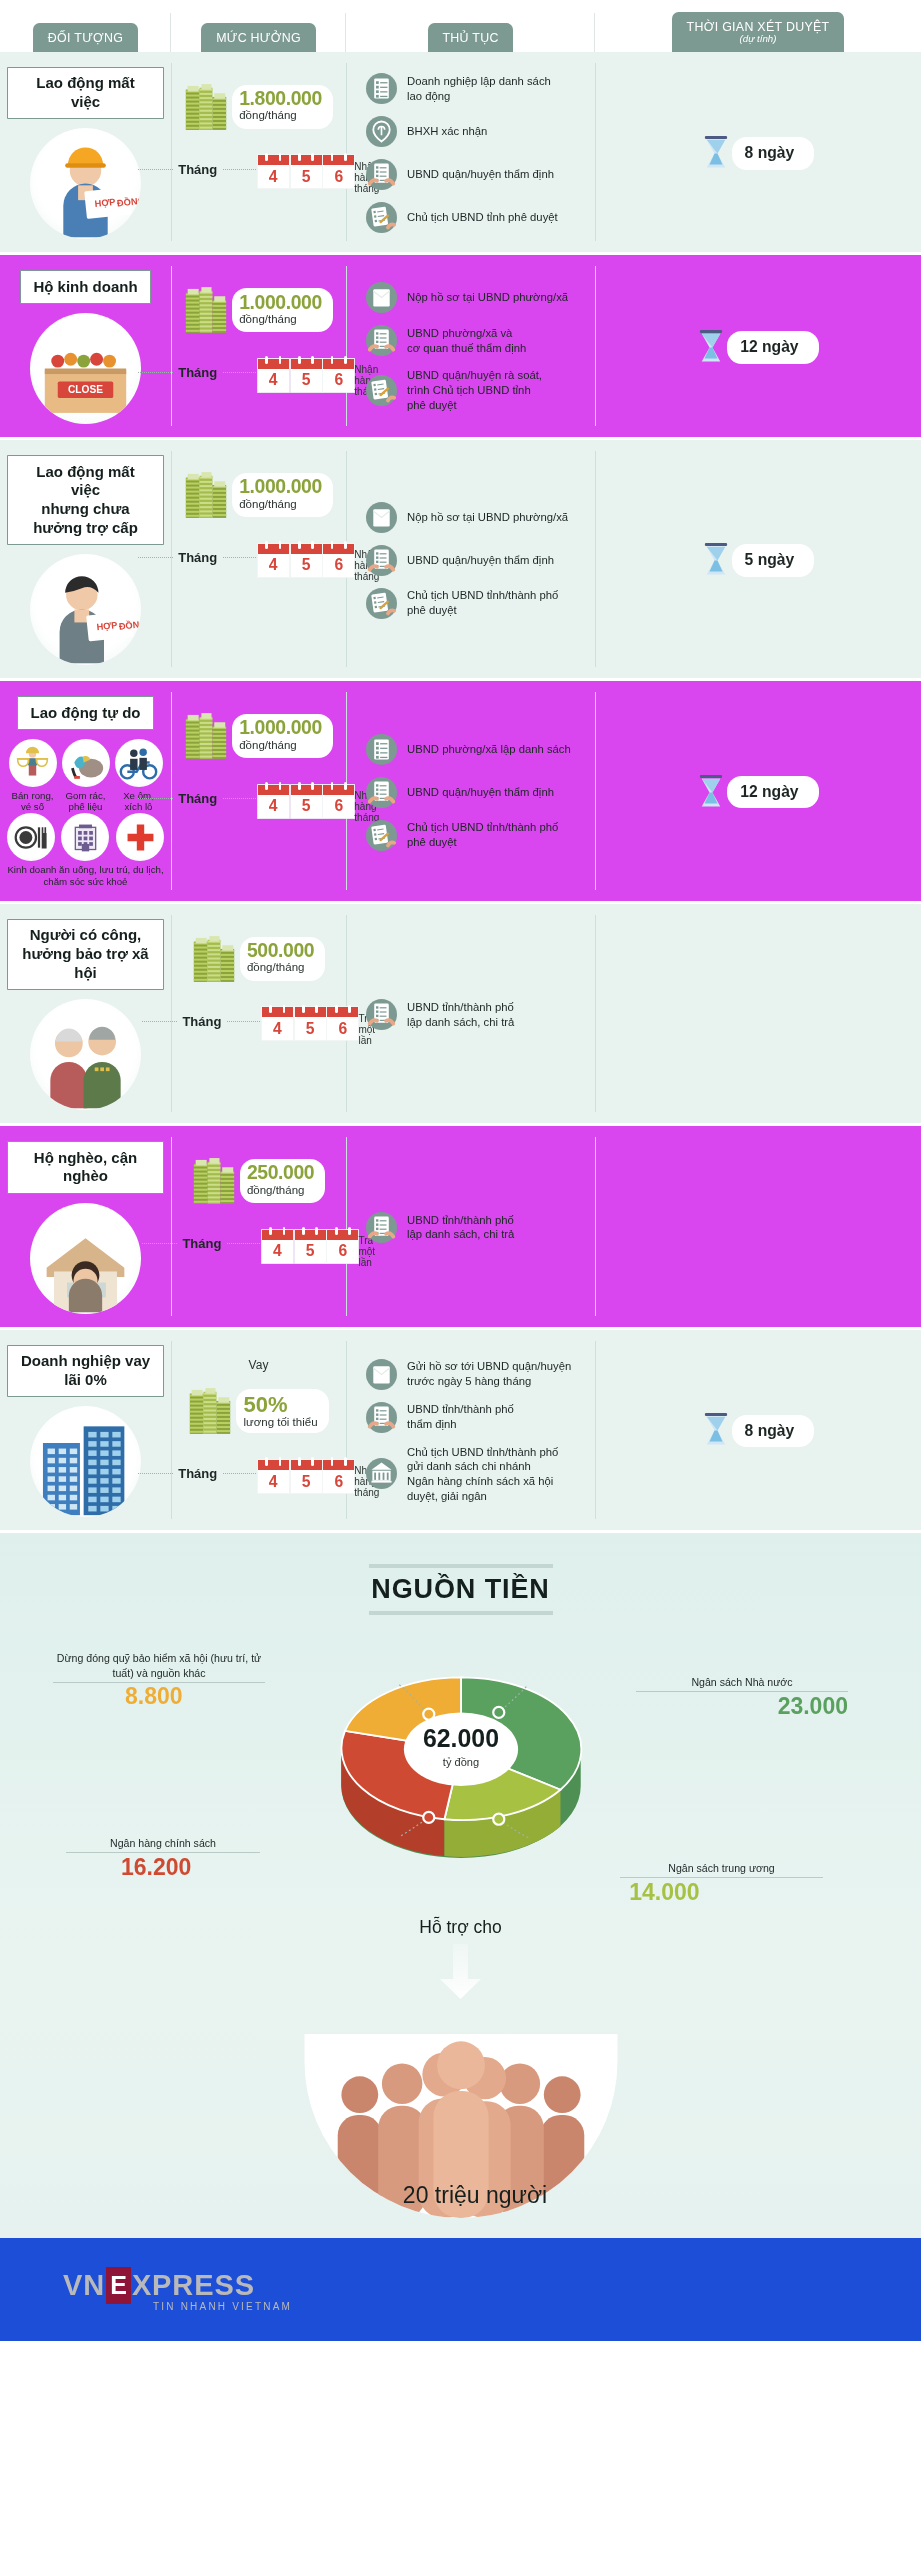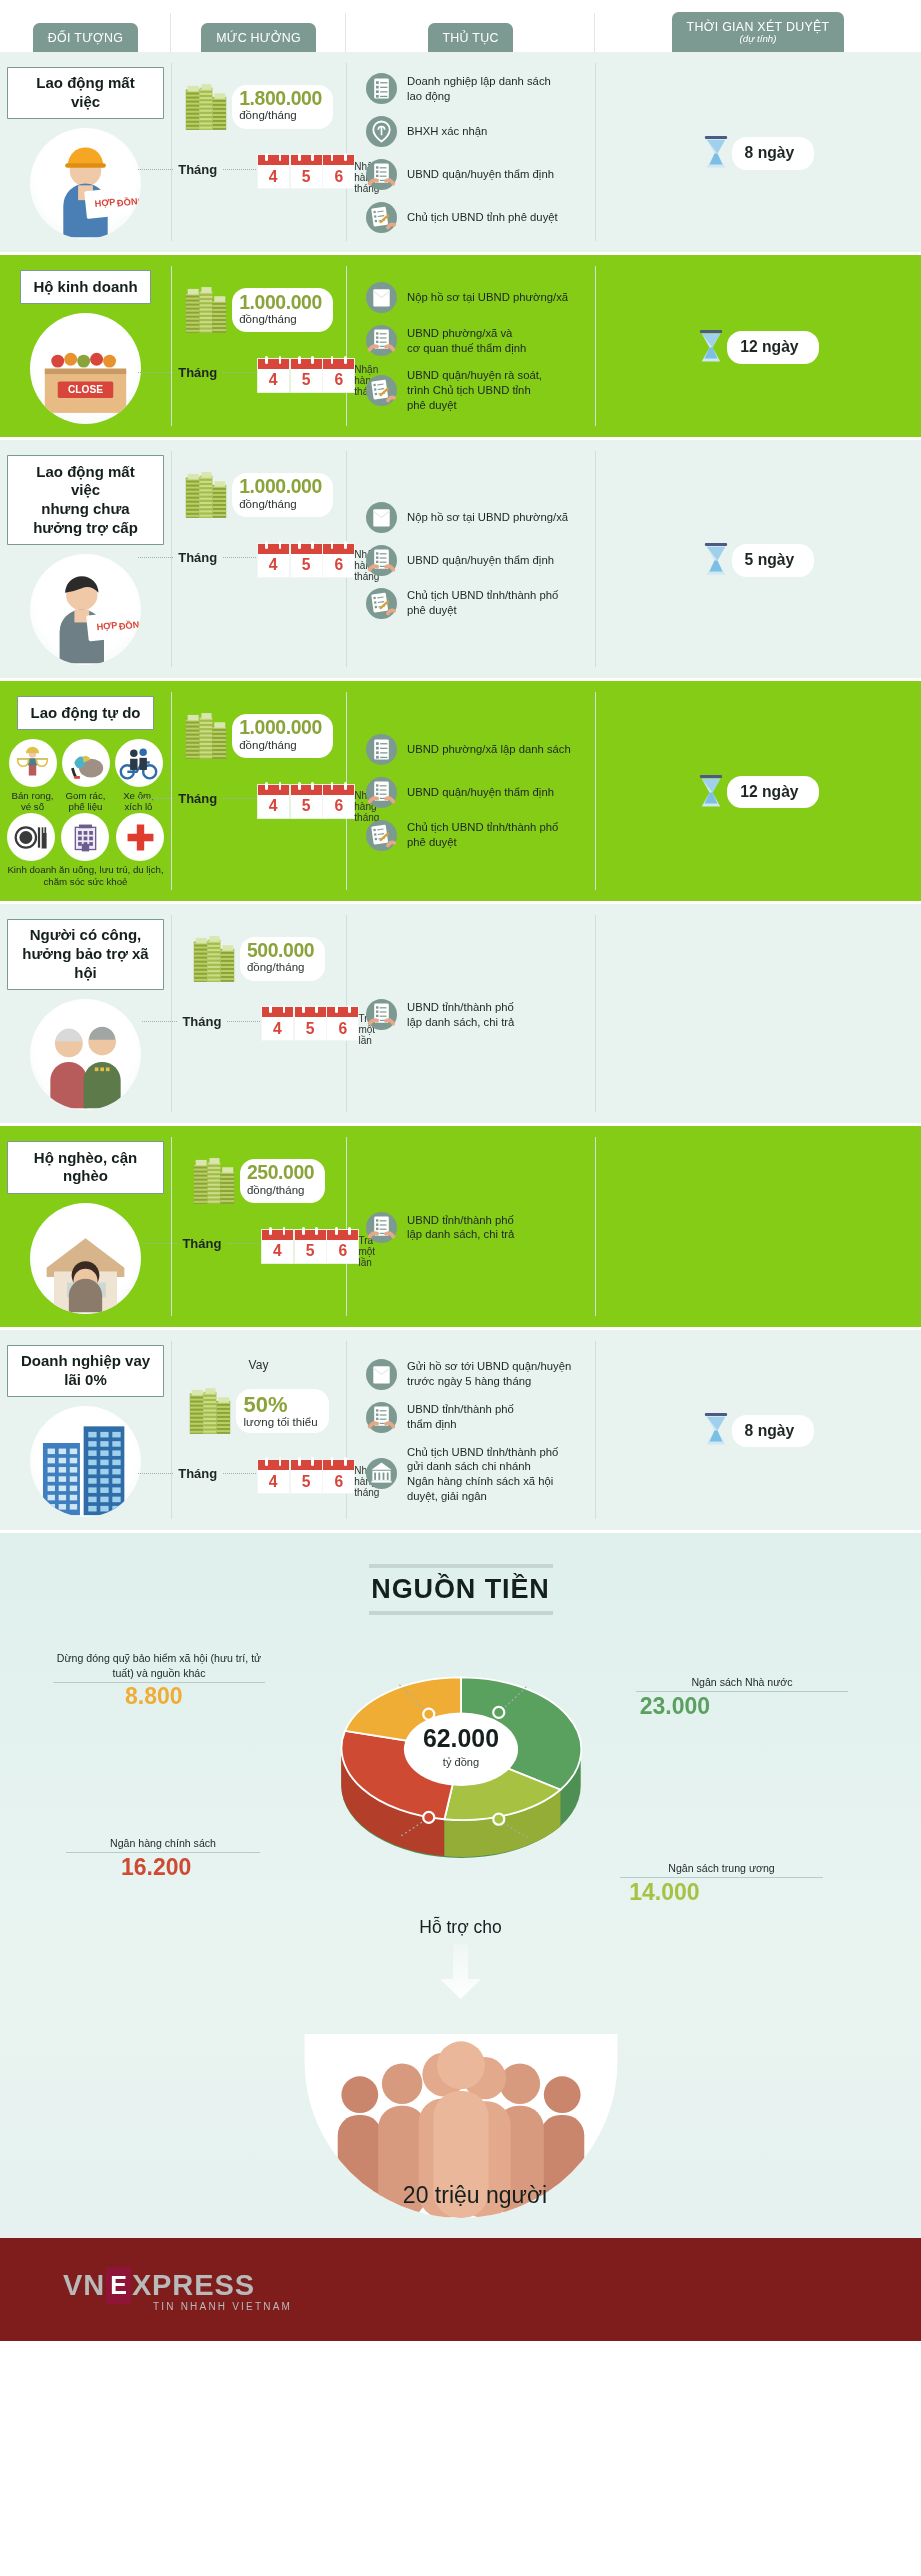--- a/index.html
+++ b/index.html
@@ -66,21 +66,21 @@
     margin-top: 0.9px;
   }
 
   
   .row {
     position: relative;
     display: flex;
     background: #e8f2ef;
     border-bottom: 3.7px solid #ffffff;
   }
-  .row.alt { background: #84cc16; }
+  .row.alt { background: #d946ef; }
   .col {
     position: relative;
     padding: 14.8px 7.4px 13px;
   }
   .col.subject { width: 171px; display: flex; flex-direction: column; align-items: center; }
   .col.amount  { width: 175px; display: flex; flex-direction: column; align-items: center; }
   .col.proc    { width: 249px; display: flex; flex-direction: column; justify-content: center; gap: 12px; padding-left: 20px;}
   .col.time    { width: 326px; display: flex; align-items: center; justify-content: center; }
   .vline {
     position: absolute;
@@ -231,21 +231,21 @@
   .donut-area { position: relative; height: 277px; margin-top: 16.6px; }
   .donut-svg { position: absolute; left: 50%; transform: translateX(-50%); top: 0; }
 
   .lbl { position: absolute; font-size: 10.6px; color: #1d2624; line-height: 1.35; }
   .lbl .num { font-size: 23px; font-weight: 700; line-height: 1.1; display: block; margin-top: 1.8px; }
   .lbl .rule { height: 0.9px; background: #b9cbc6; margin-top: 1.8px; }
 
   .lbl-a { left: 53px;  top: 20px; width: 212px; text-align: center; }
   .lbl-a .num { color: #f0ad35; text-align: left; padding-left: 72px;}
   .lbl-b { left: 636px; top: 44px; width: 212px; text-align: center; }
-  .lbl-b .num { color: #5aa05e; text-align: left; padding-left: 3.7px; }
+  .lbl-b .num { color: #5aa05e; text-align: right; padding-left: 3.7px; }
   .lbl-c { left: 66px;  top: 205px; width: 194px; text-align: center; }
   .lbl-c .num { color: #cf4a32; text-align: left; padding-left: 55px; }
   .lbl-d { left: 620px; top: 230px; width: 203px; text-align: center; }
   .lbl-d .num { color: #a7c143; text-align: left; padding-left: 9.2px; }
 
   .support-txt {
     text-align: center;
     font-size: 17.5px;
     color: #15201e;
     margin-top: 9.2px;
@@ -269,21 +269,21 @@
     text-align: center;
     font-size: 23px;
     font-weight: 400;
     color: #15201e;
     z-index: 5;
     margin-left: 29px;
   }
 
   
   .footer {
-    background: #7f1d1d;
+    background: #1d4ed8;
     height: 103px;
     display: flex;
     align-items: center;
     padding-left: 63px;
   }
   .logo { display: flex; flex-direction: column; }
   .logo-main { display: flex; align-items: center; }
   .logo-vn, .logo-xpress {
     font-size: 29px; font-weight: 700; letter-spacing: 0.9px; color: #b9b9b9;
   }

